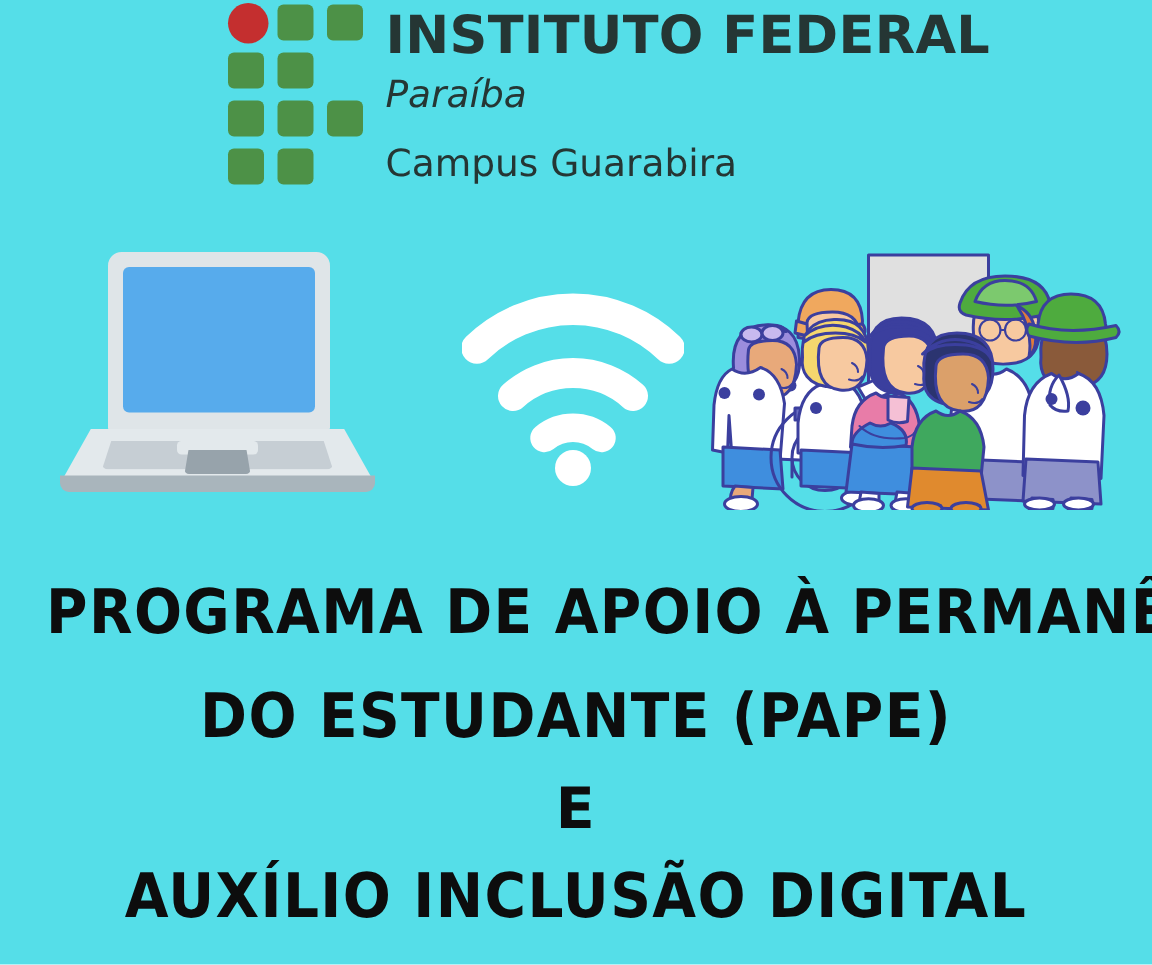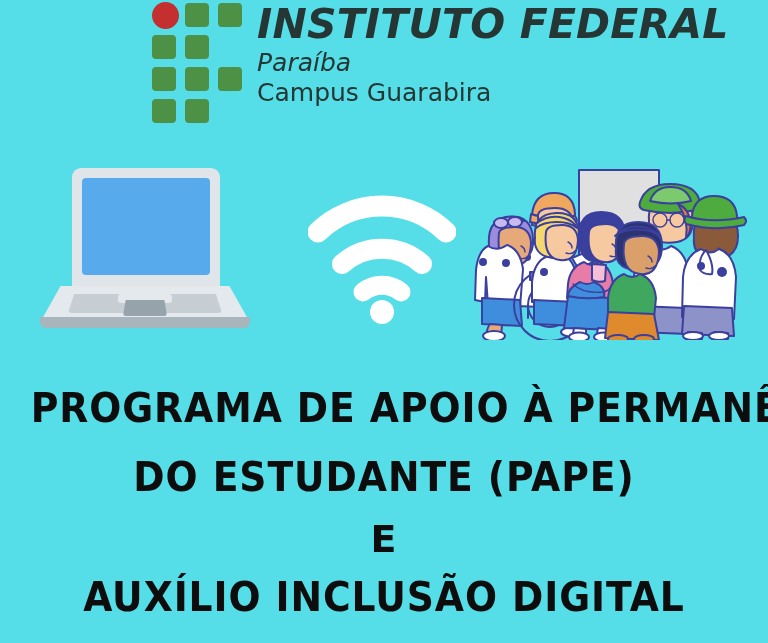--- a/index.html
+++ b/index.html
@@ -48,35 +48,35 @@
     border-radius: 50%;
   }
   #if-wordmark {
     position: absolute;
     left: 105px;
     top: 0px;
     width: 370px;
   }
   #if-title {
     font-family: "DejaVu Sans", sans-serif;
-    font-size: 41px;
+    font-size: 35px;
     font-weight: bold;
     letter-spacing: 0.2px;
     color: #253634;
     line-height: 44px;
     white-space: nowrap;
-    font-style: italic;
   }
   #if-sub1, #if-sub2 {
     font-family: "DejaVu Sans", sans-serif;
     font-size: 25px;
     font-weight: 400;
     color: #253634;
     line-height: 30px;
     white-space: nowrap;
+    margin-top: 16px;
   }
   #if-sub1 { margin-top: 2px; font-style: italic; }
 
   
   #laptop {
     position: absolute;
     left: 30px;
     top: 168px;
     width: 230px;
     height: 165px;

